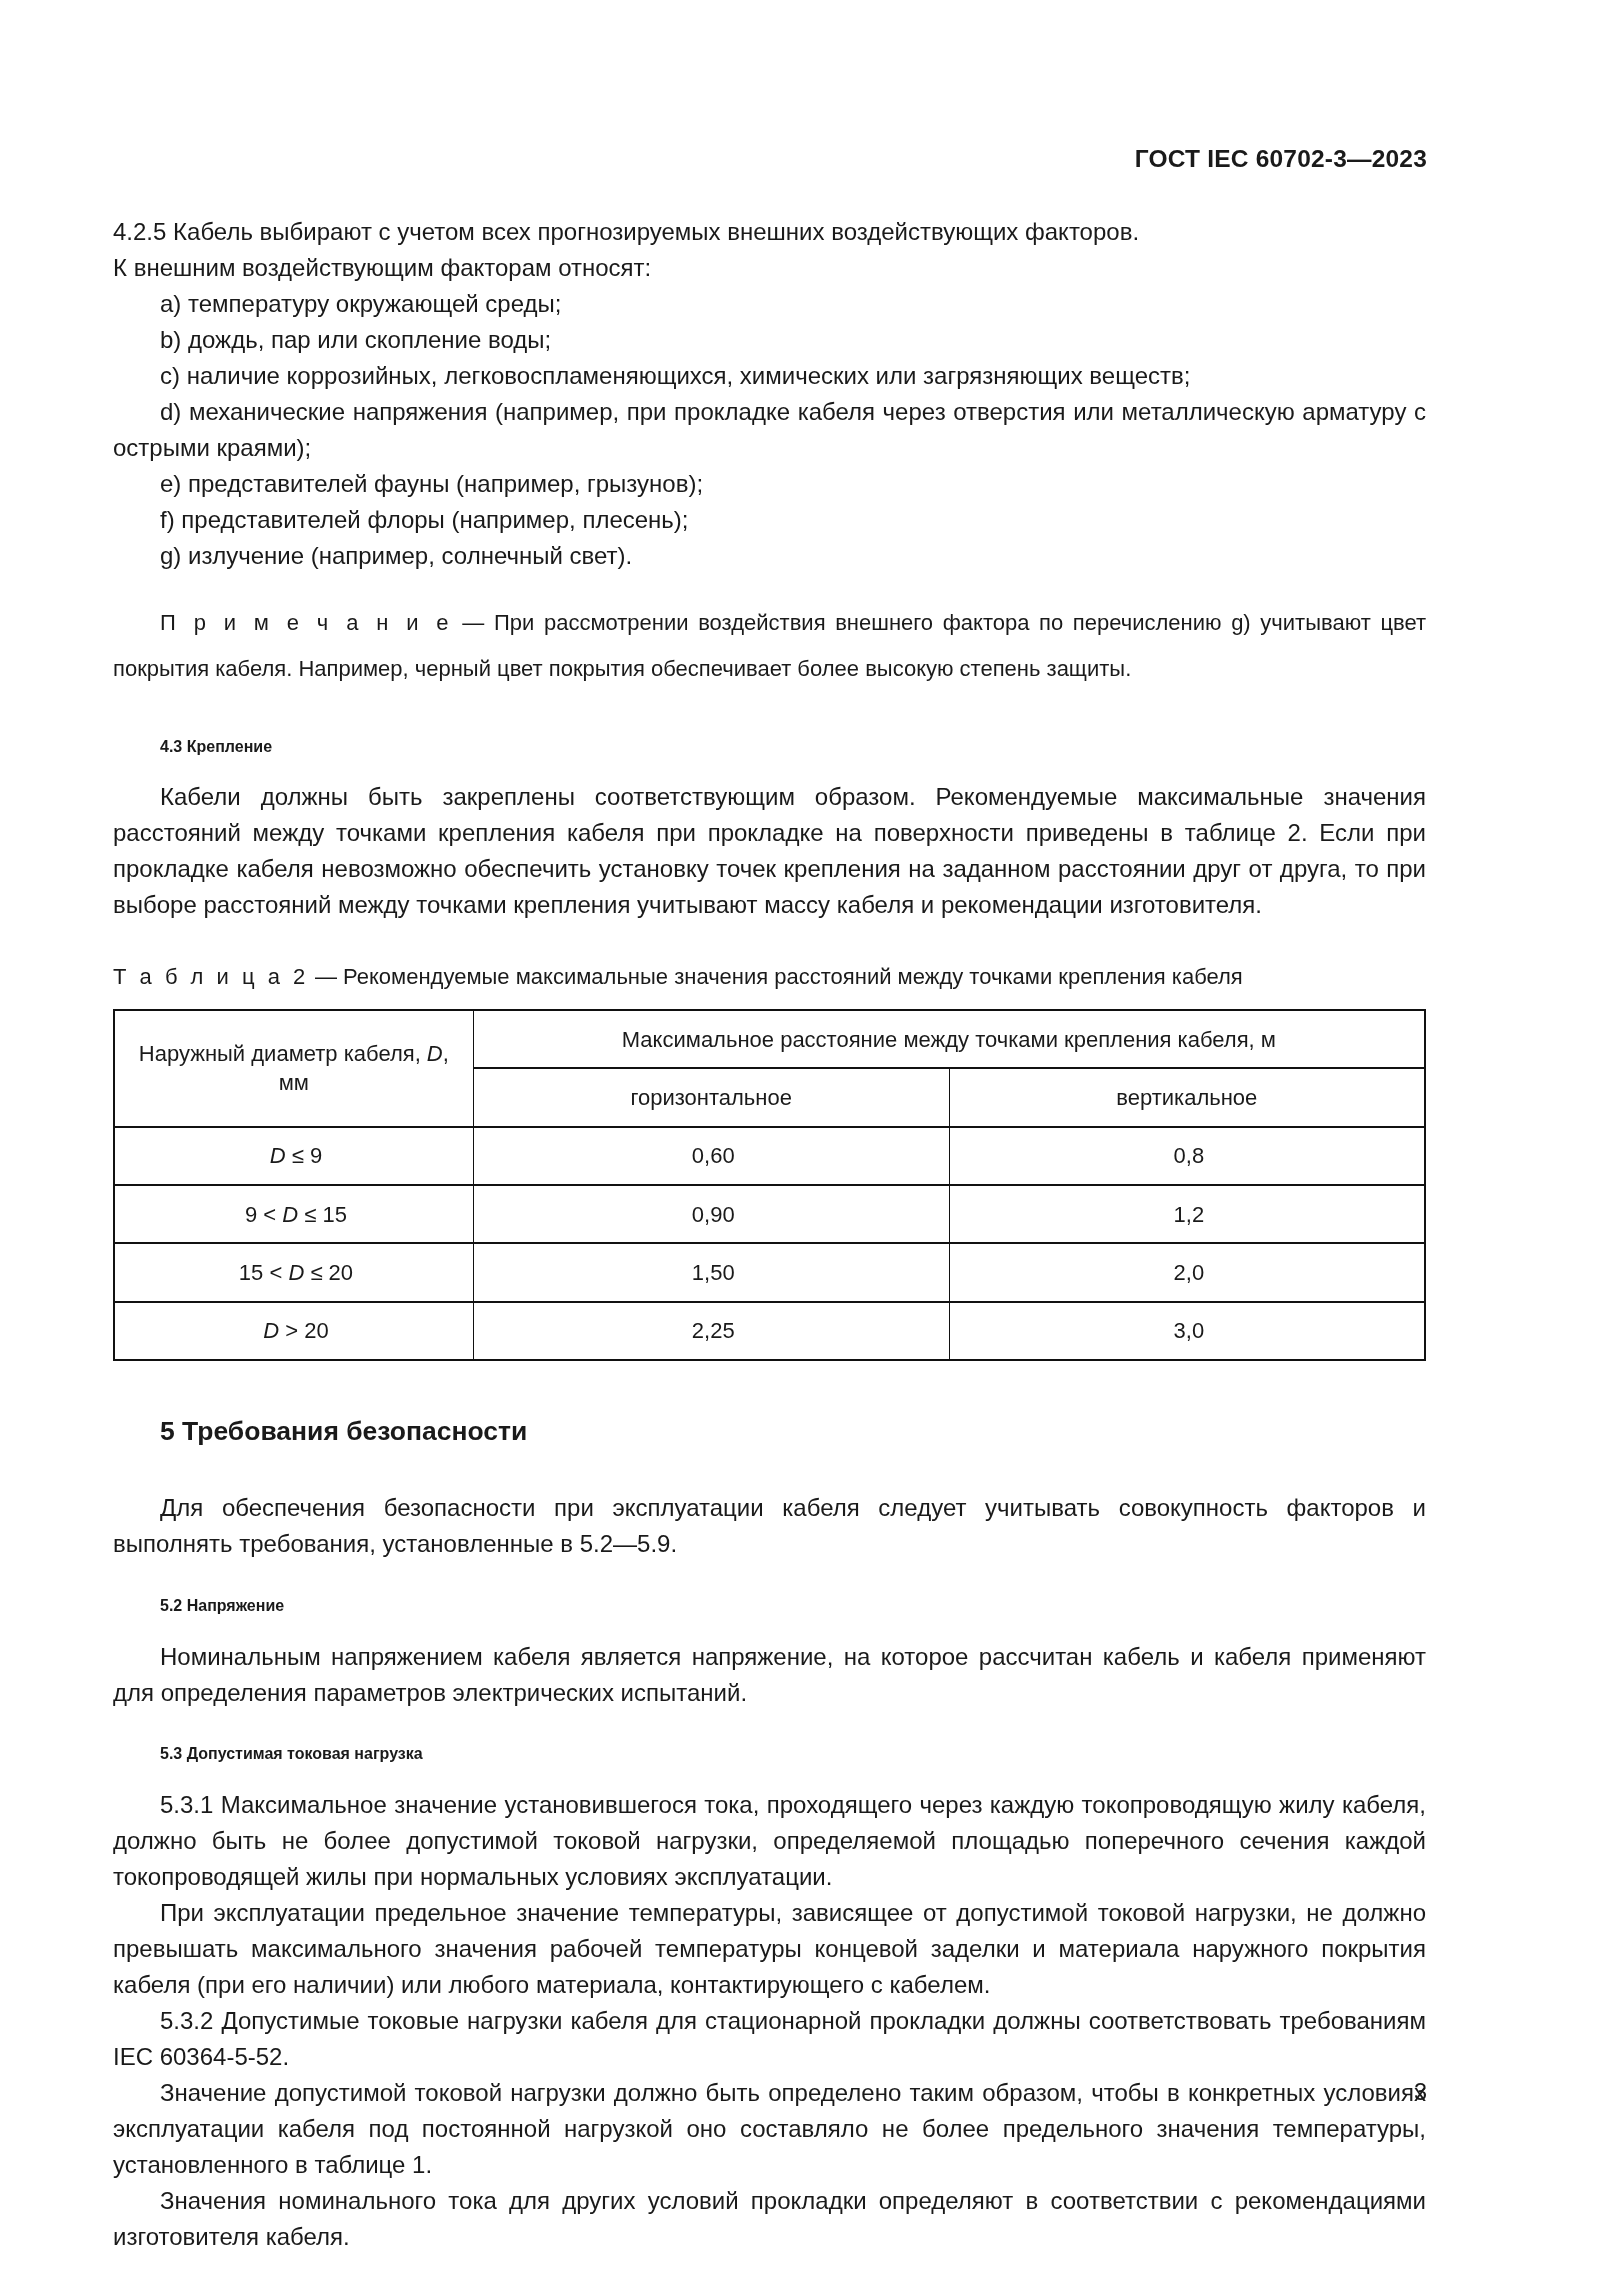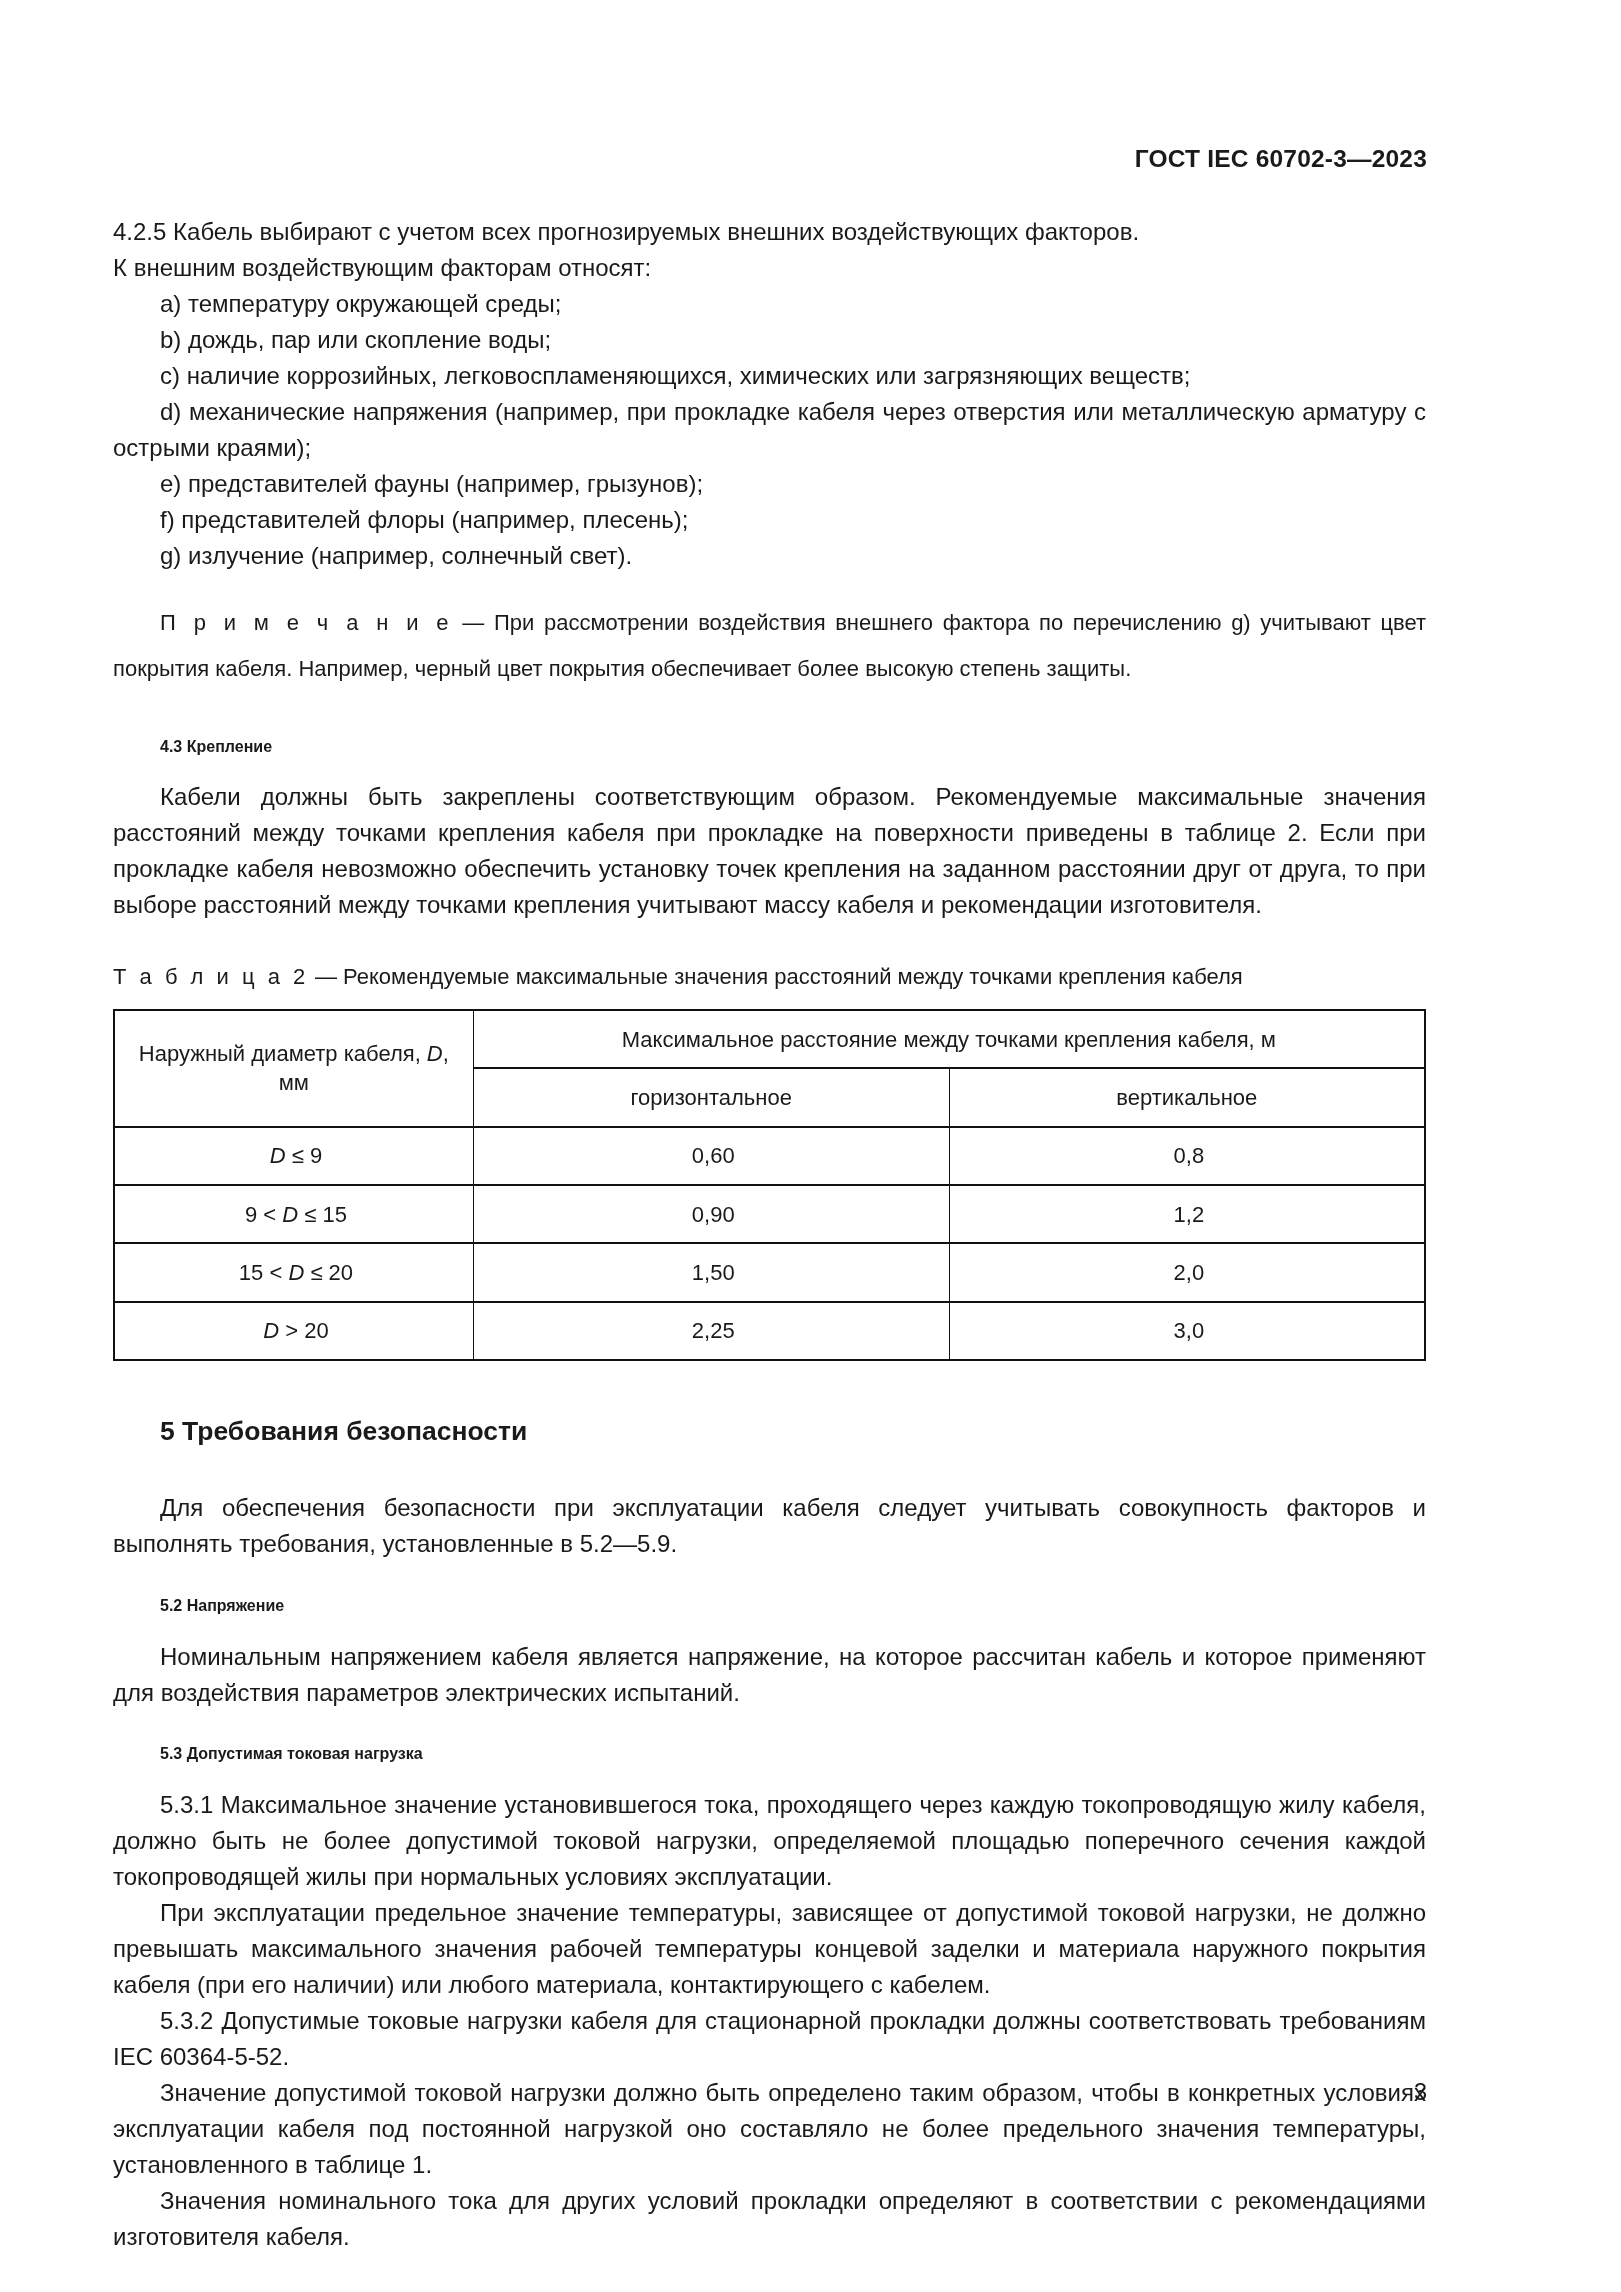--- a/index.html
+++ b/index.html
@@ -221,21 +221,21 @@
     <div class="gap-s"></div>
 
     <p class="ind">Для обеспечения безопасности при эксплуатации кабеля следует учитывать совокупность факторов и выполнять требования, установленные в 5.2—5.9.</p>
 
     <div class="gap-m"></div>
 
     <h3 class="sub">5.2  Напряжение</h3>
 
     <div class="gap-s"></div>
 
-    <p class="ind">Номинальным напряжением кабеля является напряжение, на которое рассчитан кабель и которое применяют для воздействия параметров электрических испытаний.</p>
+    <p class="ind">Номинальным напряжением кабеля является напряжение, на которое рассчитан кабель и кабеля применяют для определения параметров электрических испытаний.</p>
 
     <div class="gap-m"></div>
 
     <h3 class="sub">5.3  Допустимая токовая нагрузка</h3>
 
     <div class="gap-s"></div>
 
     <p class="ind">5.3.1  Максимальное значение установившегося тока, проходящего через каждую токопроводящую жилу кабеля, должно быть не более допустимой токовой нагрузки, определяемой площадью поперечного сечения каждой токопроводящей жилы при нормальных условиях эксплуатации.</p>
     <p class="ind">При эксплуатации предельное значение температуры, зависящее от допустимой токовой нагрузки, не должно превышать максимального значения рабочей температуры концевой заделки и материала наружного покрытия кабеля (при его наличии) или любого материала, контактирующего с кабелем.</p>
     <p class="ind">5.3.2  Допустимые токовые нагрузки кабеля для стационарной прокладки должны соответствовать требованиям IEC 60364-5-52.</p>

